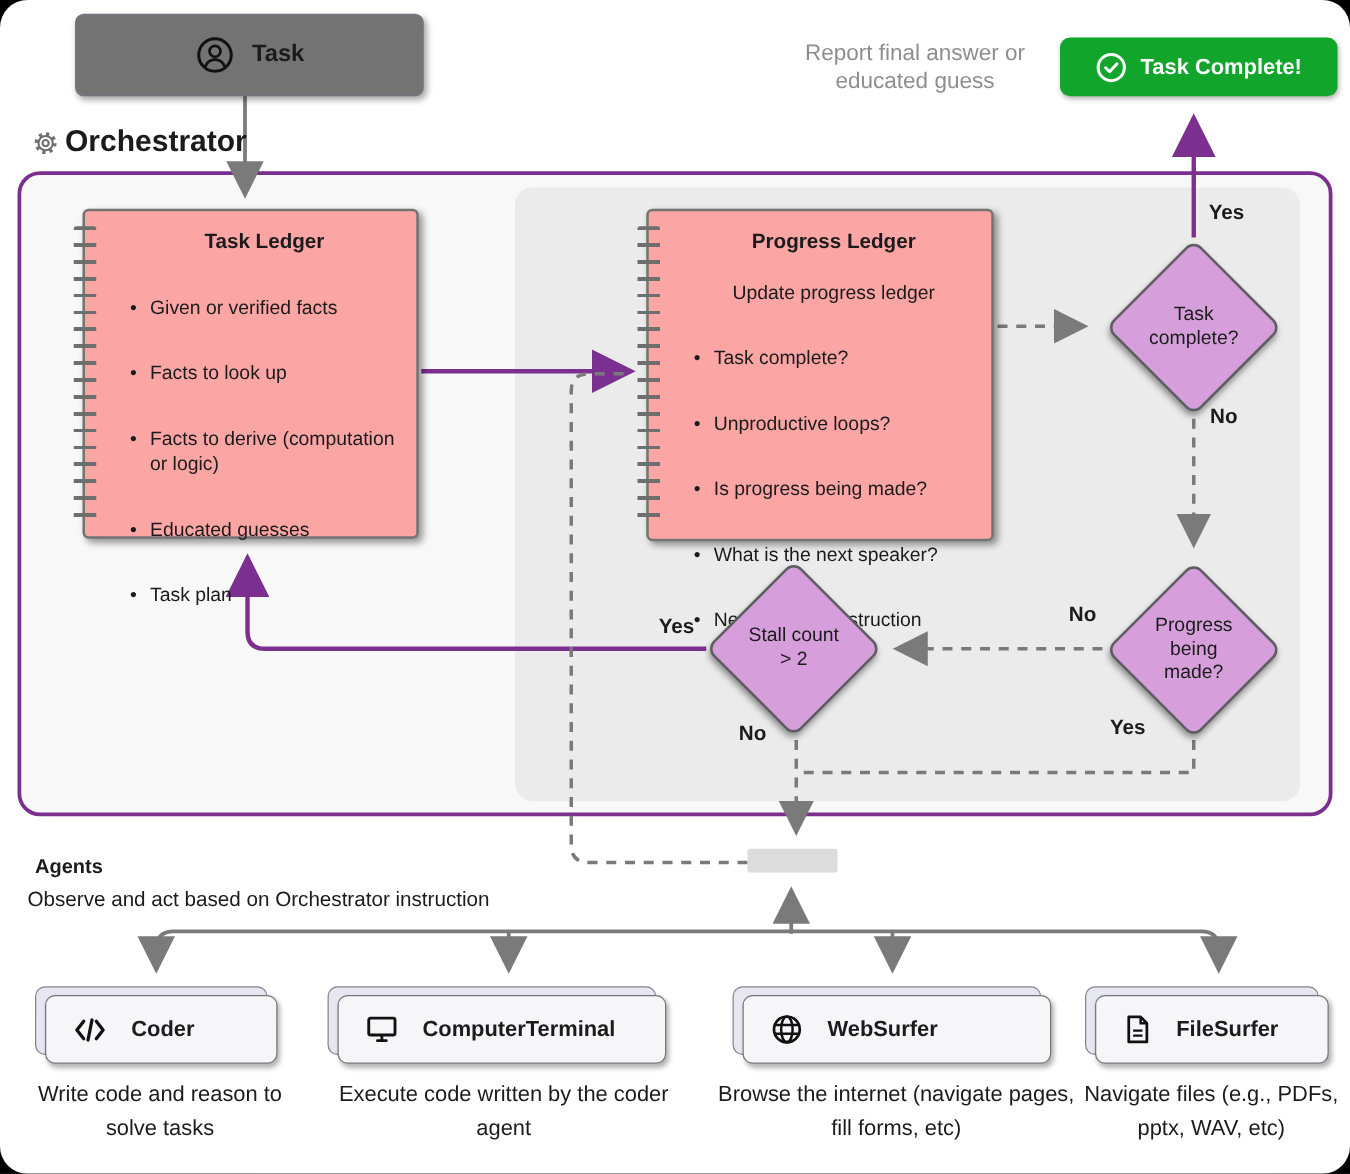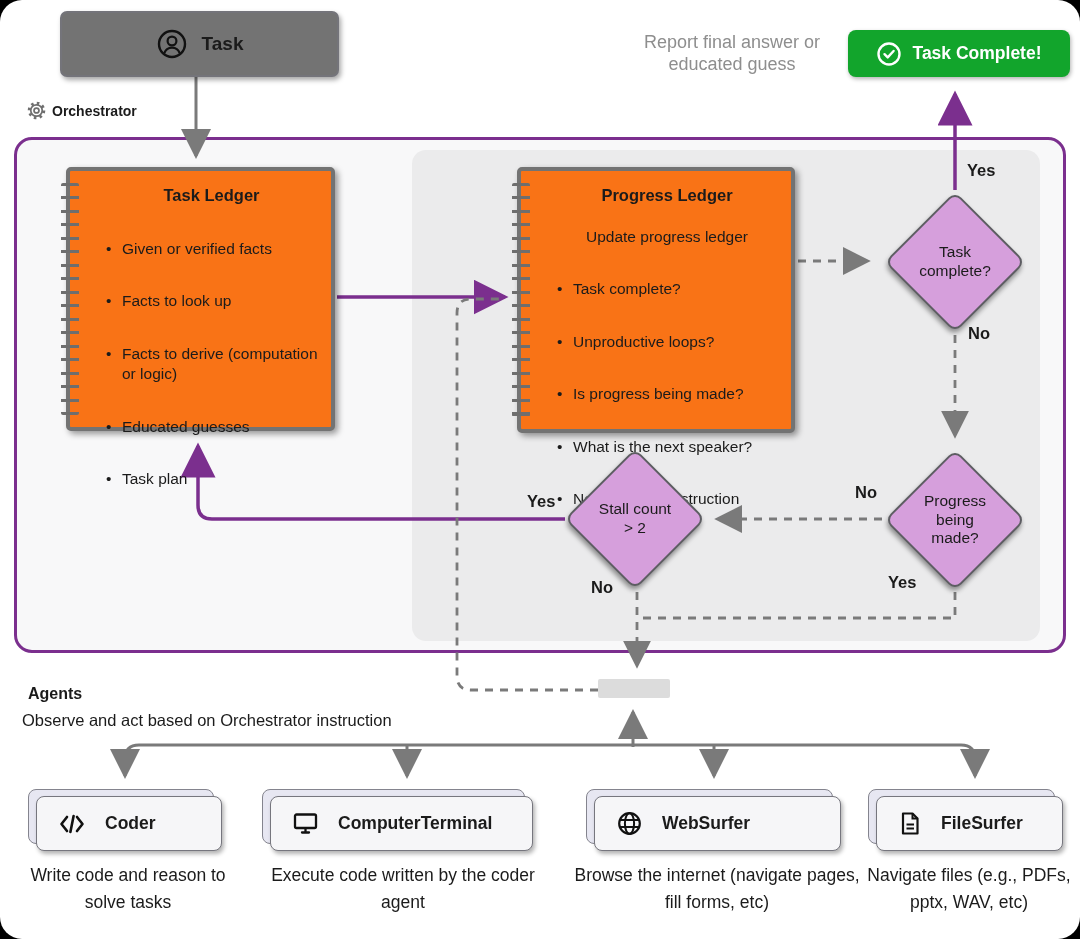--- a/index.html
+++ b/index.html
@@ -22,35 +22,35 @@
   
   .task-box{
     position:absolute;left:60px;top:11px;width:275px;height:62px;z-index:3;
     background:#737373;border:2px solid #74747a;border-radius:7px;
     box-shadow:2px 3px 5px rgba(0,0,0,.35);
     display:flex;align-items:center;justify-content:center;gap:14px;
     font-size:19px;font-weight:bold;
   }
   .orch-label{
     position:absolute;left:26px;top:100px;z-index:3;display:flex;align-items:center;gap:5px;
-    font-size:14px;font-weight:bold;
+    font-size:24px;font-weight:bold;
   }
   .report-note{
     position:absolute;left:612px;top:31px;width:240px;z-index:3;
     color:#8e8e8e;font-size:18px;line-height:22px;text-align:center;
   }
   .complete-banner{
     position:absolute;left:848px;top:30px;width:222px;height:47px;z-index:3;
     background:#12a52c;border-radius:8px;box-shadow:1px 2px 4px rgba(0,0,0,.3);
     display:flex;align-items:center;justify-content:center;gap:10px;
     color:#fff;font-size:17.5px;font-weight:bold;
   }
   
   .ledger{
-    position:absolute;z-index:3;background:#f97316;border:4px solid #737373;border-radius:5px;
+    position:absolute;z-index:3;background:#fca5a5;border:2px solid #737373;border-radius:5px;
     box-shadow:3px 3px 6px rgba(0,0,0,.4);padding:14px 8px 8px 30px;box-sizing:border-box;
     font-size:15.5px;line-height:1.32;
   }
   .ledger .spiral{
     position:absolute;left:-9px;top:12px;bottom:12px;width:18px;
     background:repeating-linear-gradient(to bottom,#6e6e6e 0 3px,transparent 3px 13.5px);
     border-radius:2px;
   }
   .ledger h3{margin:0 0 20px 0;font-size:16.5px;text-align:center;}
   .ledger .sub{text-align:center;margin:0 0 12px 0;}

